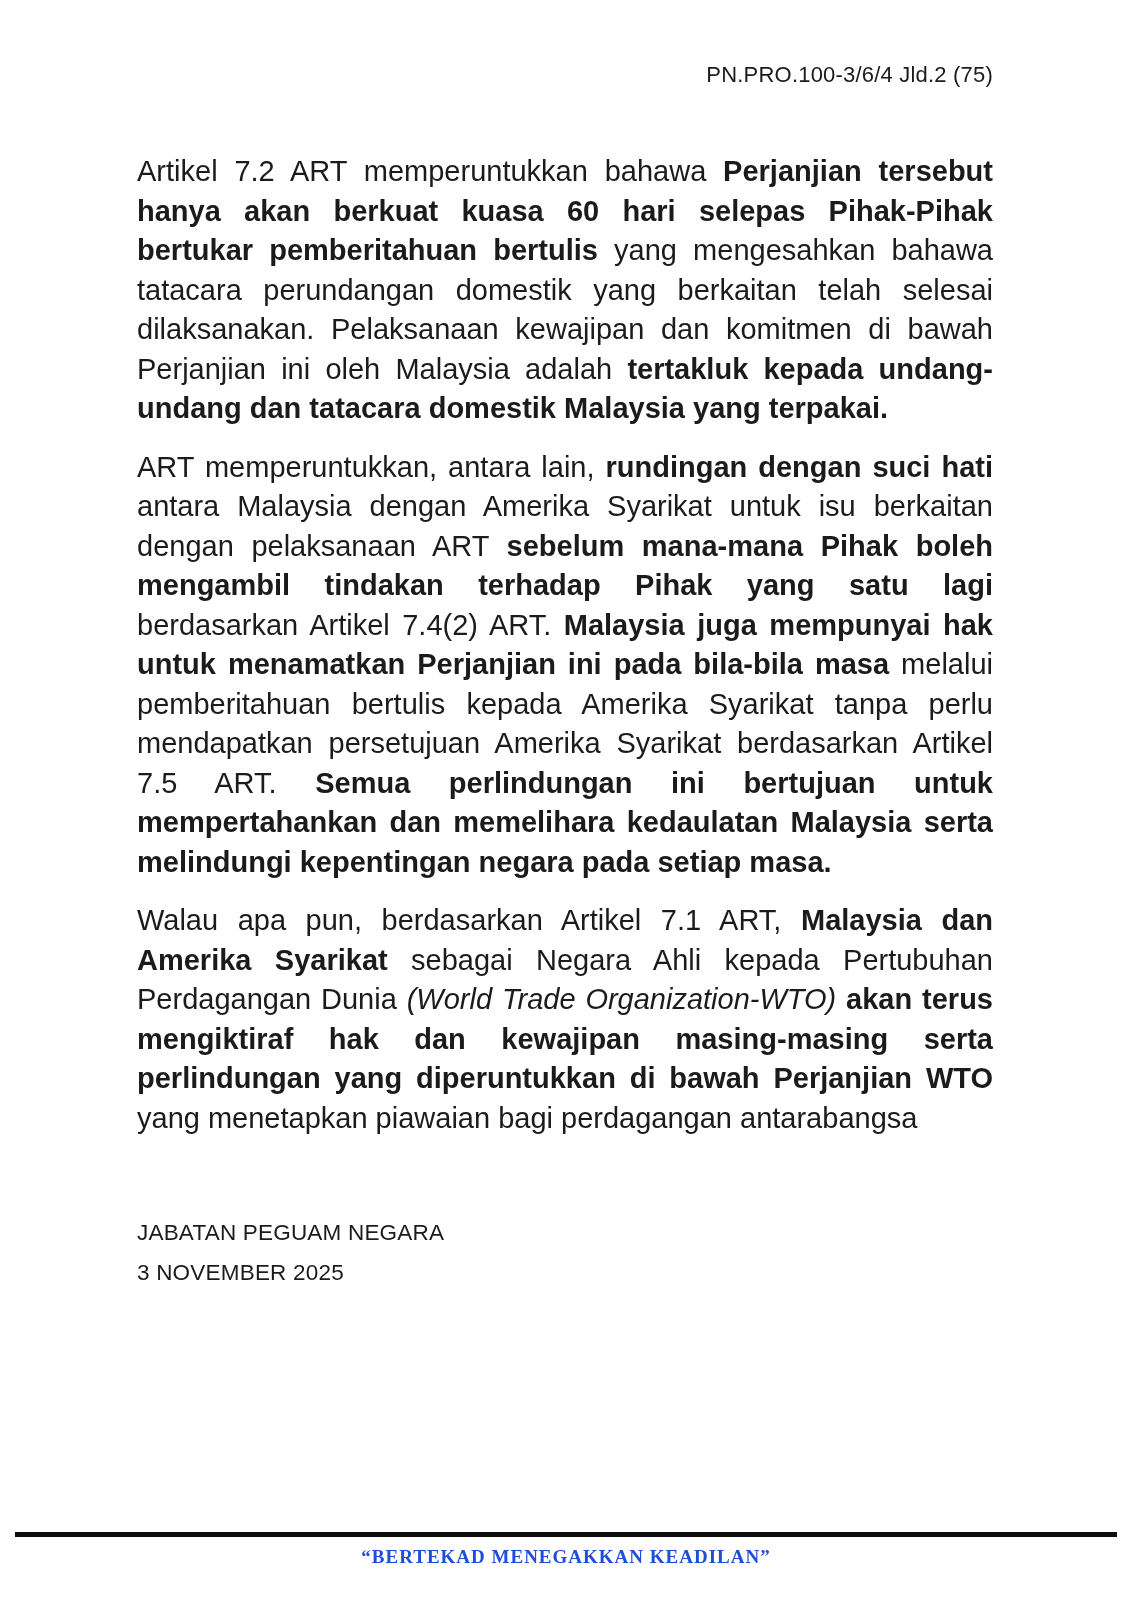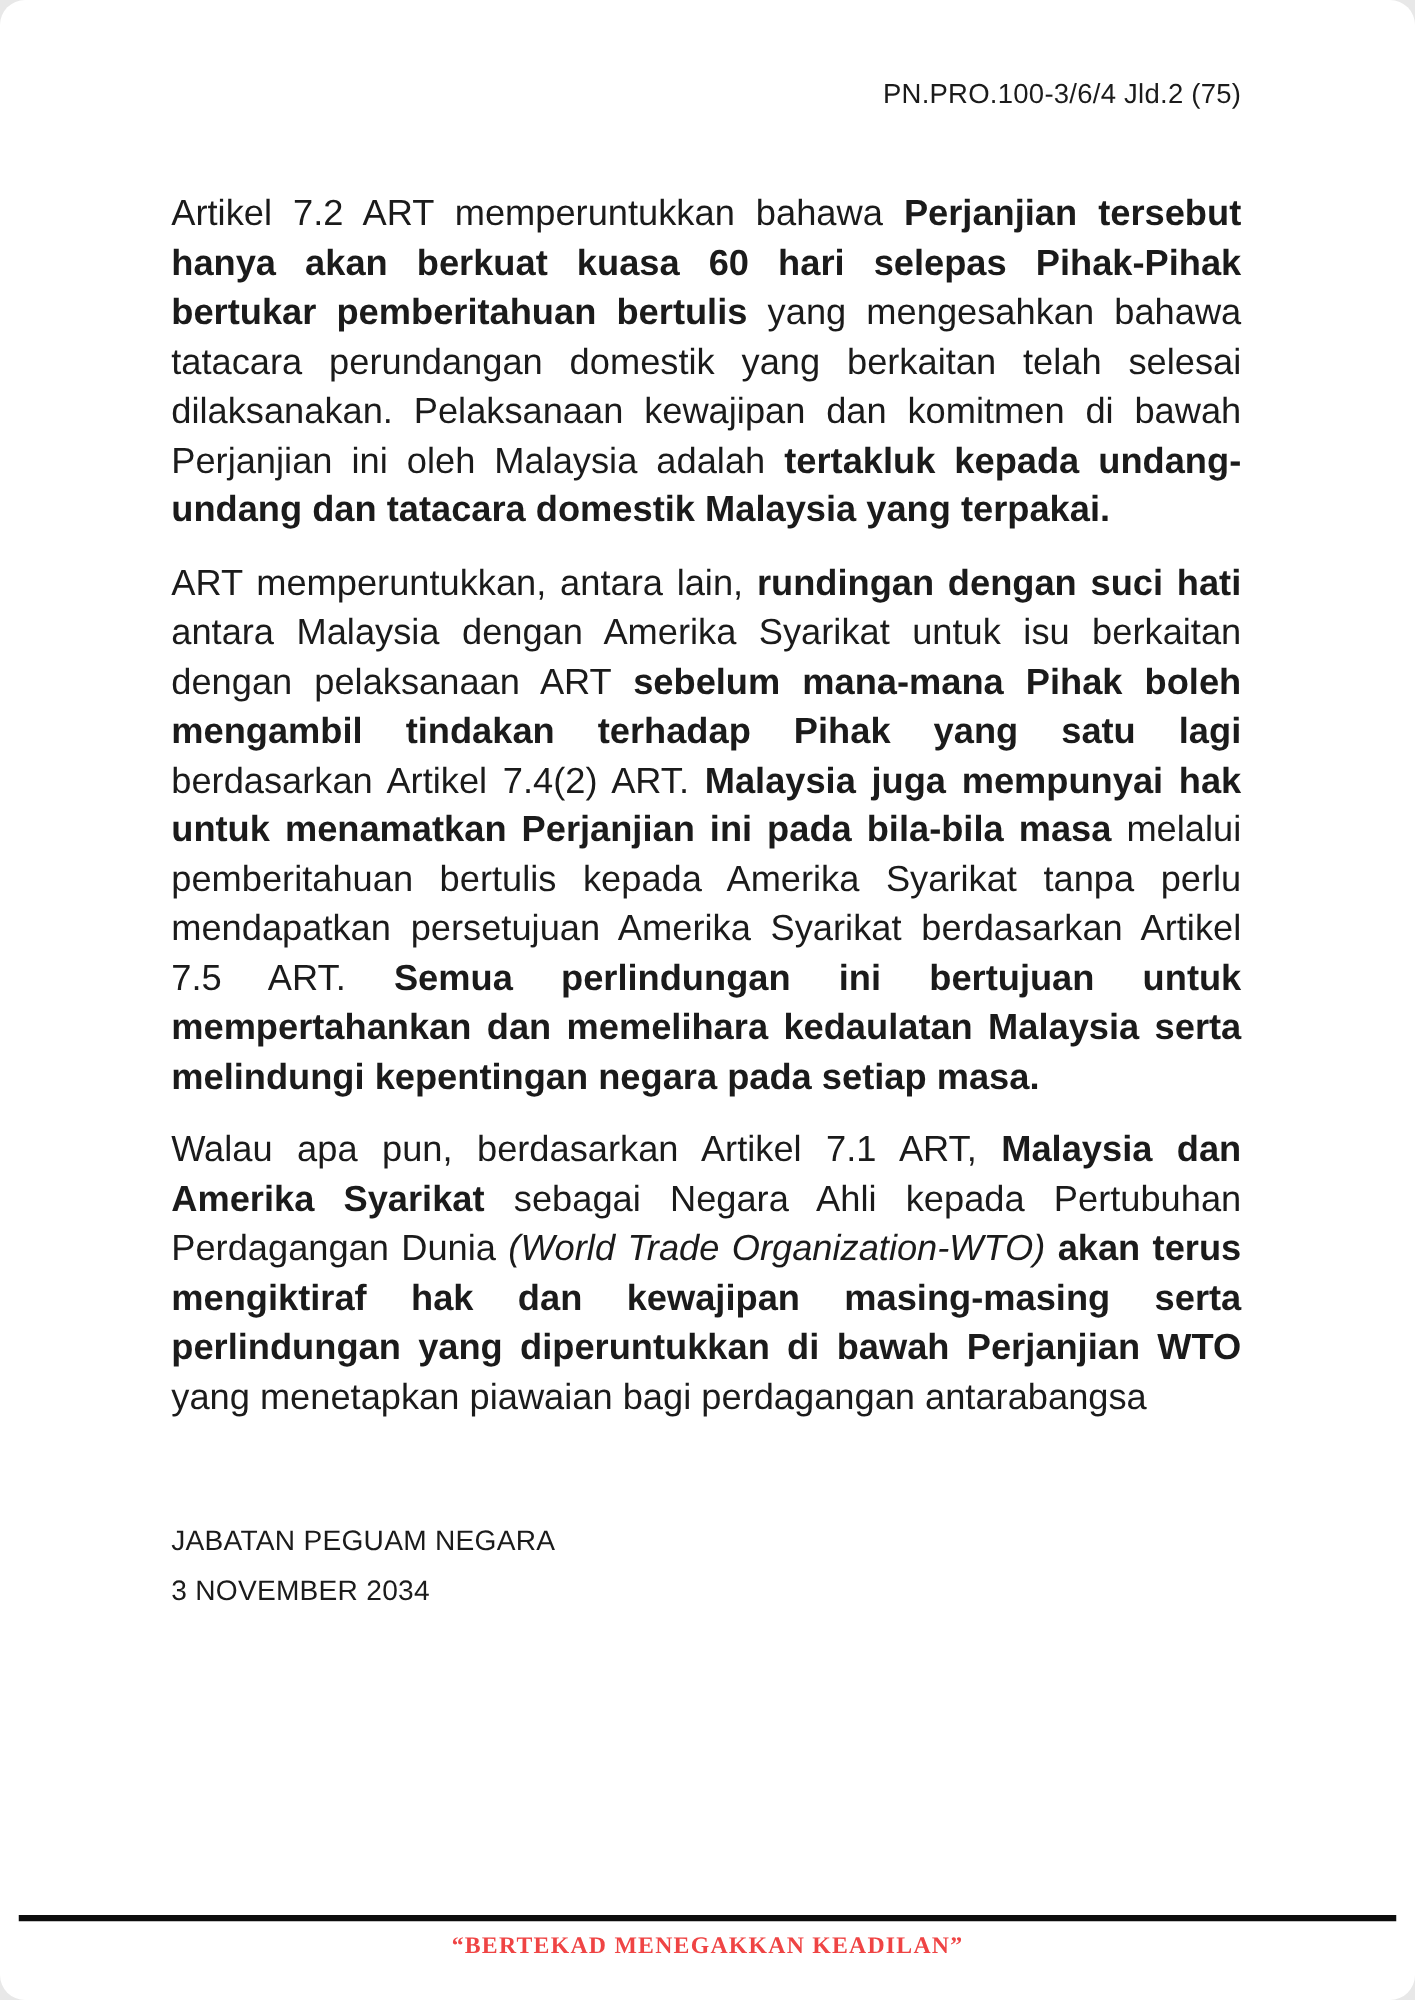--- a/index.html
+++ b/index.html
@@ -6,21 +6,20 @@
   html, body { background: #e8e8e8; }
   .page {
     position: relative;
     width: 1132px;
     height: 1600px;
     margin: 0 auto;
     background: #ffffff;
     color: #1b1b1b;
     font-family: "Liberation Sans", "DejaVu Sans", sans-serif;
     overflow: hidden;
-    border-radius: 20px;
   }
   .ref-header {
     position: absolute;
     top: 62px;
     left: 137px;
     width: 856px;
     text-align: right;
     font-size: 22px;
     letter-spacing: 0.2px;
     white-space: nowrap;
@@ -58,39 +57,39 @@
   .footer-motto {
     position: absolute;
     top: 1546px;
     left: 0;
     width: 100%;
     text-align: center;
     font-family: "Liberation Serif", "DejaVu Serif", serif;
     font-weight: bold;
     font-size: 19px;
     letter-spacing: 1px;
-    color: #ef4444;
+    color: #1d4ed8;
   }
 </style>
 </head>
 <body>
 
 <div class="page">
 
   <div class="ref-header">PN.PRO.100-3/6/4 Jld.2 (75)</div>
 
   <div class="doc-body">
     <div id="paragraphs">
         <p><span>Artikel 7.2 ART memperuntukkan bahawa </span><span class="b">Perjanjian tersebut hanya akan berkuat kuasa 60 hari selepas Pihak-Pihak bertukar pemberitahuan bertulis</span><span> yang mengesahkan bahawa tatacara perundangan domestik yang berkaitan telah selesai dilaksanakan. Pelaksanaan kewajipan dan komitmen di bawah Perjanjian ini oleh Malaysia adalah </span><span class="b">tertakluk kepada undang-undang dan tatacara domestik Malaysia yang terpakai.</span></p>
         <p><span>ART memperuntukkan, antara lain, </span><span class="b">rundingan dengan suci hati</span><span> antara Malaysia dengan Amerika Syarikat untuk isu berkaitan dengan pelaksanaan ART </span><span class="b">sebelum mana-mana Pihak boleh mengambil tindakan terhadap Pihak yang satu lagi</span><span> berdasarkan Artikel 7.4(2) ART. </span><span class="b">Malaysia juga mempunyai hak untuk menamatkan Perjanjian ini pada bila-bila masa</span><span> melalui pemberitahuan bertulis kepada Amerika Syarikat tanpa perlu mendapatkan persetujuan Amerika Syarikat berdasarkan Artikel 7.5 ART. </span><span class="b">Semua perlindungan ini bertujuan untuk mempertahankan dan memelihara kedaulatan Malaysia serta melindungi kepentingan negara pada setiap masa.</span></p>
         <p><span>Walau apa pun, berdasarkan Artikel 7.1 ART, </span><span class="b">Malaysia dan Amerika Syarikat</span><span> sebagai Negara Ahli kepada Pertubuhan Perdagangan Dunia </span><span class="i">(World Trade Organization-WTO)</span><span class="b"> akan terus mengiktiraf hak dan kewajipan masing-masing serta perlindungan yang diperuntukkan di bawah Perjanjian WTO</span><span> yang menetapkan piawaian bagi perdagangan antarabangsa</span></p>
       </div>
 
     <div class="signature">
       <div>JABATAN PEGUAM NEGARA</div>
-      <div>3 NOVEMBER 2034</div>
+      <div>3 NOVEMBER 2025</div>
     </div>
   </div>
 
   <div class="footer-rule"></div>
   <div class="footer-motto">“BERTEKAD MENEGAKKAN KEADILAN”</div>
 
 </div>
 
 </body></html>

